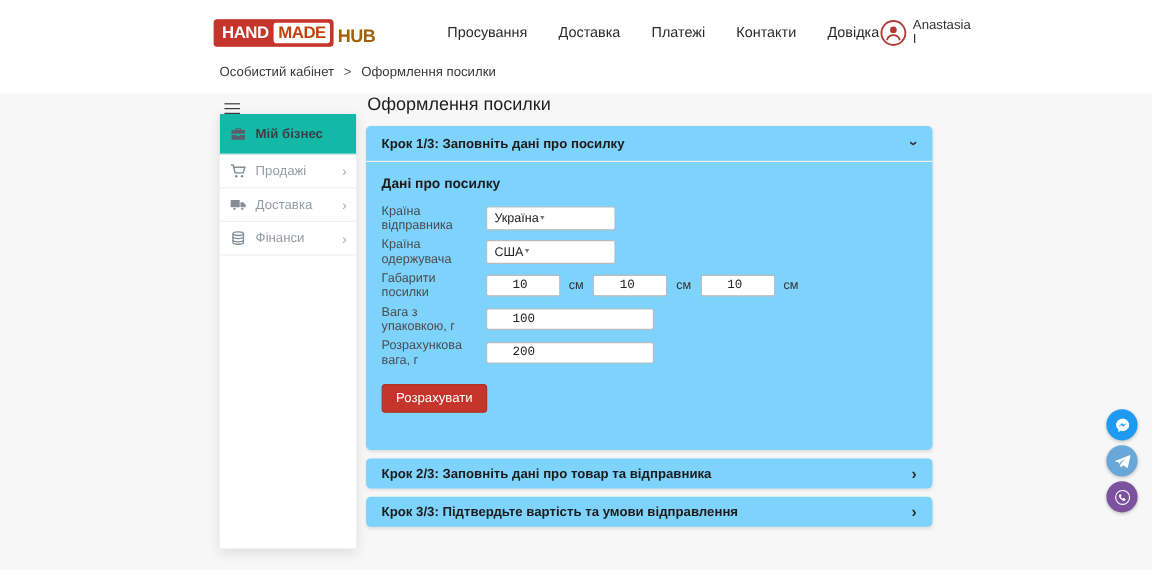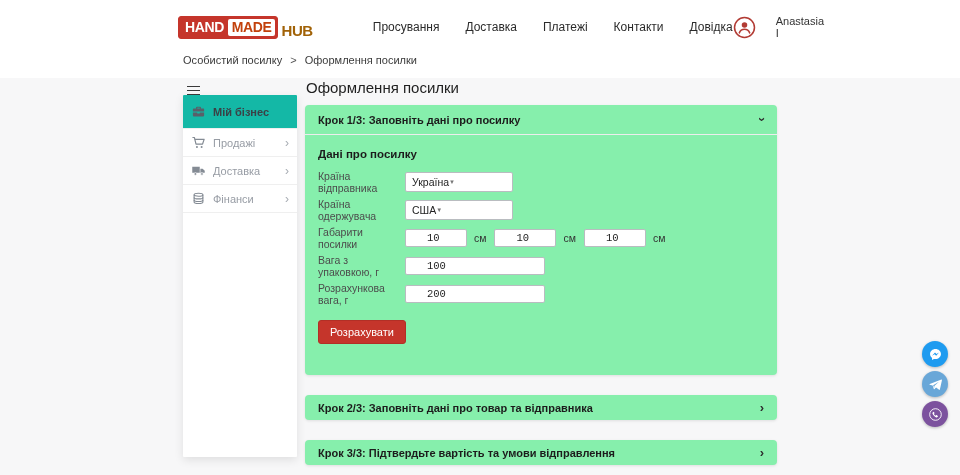--- a/index.html
+++ b/index.html
@@ -8,21 +8,21 @@
 
   
   .topbar{height:54px;display:flex;align-items:center;padding:0 170px 0 178px;background:#fff}
   .logo{display:flex;align-items:flex-end;font-weight:bold;letter-spacing:-.4px;cursor:pointer}
   .logo-badge{display:flex;align-items:stretch;background:#c5352b;border:1px solid #c5352b;border-radius:3px;padding:2px}
   .logo-hand{color:#fff;font-size:14px;line-height:17px;padding:0 4px}
   .logo-made{background:#fff;color:#c2410c;font-size:14px;line-height:17px;padding:0 4px;border-radius:2px}
   .logo-hub{color:#a16207;font-size:15px;margin-left:3px}
   .topnav{display:flex;gap:26px;margin-left:60px}
   .nav-item{font-size:12px;color:#2b2b2b;cursor:pointer;white-space:nowrap}
-  .topbar-user{margin-left:auto;display:flex;align-items:center;gap:20px;cursor:pointer}
+  .topbar-user{margin-left:auto;display:flex;align-items:center;gap:5px;cursor:pointer}
   .avatar{width:23px;height:23px;flex:none}
   .topbar-user .name{font-size:11px;color:#333}
 
   
   .breadcrumb{padding:0 0 11px 183px;font-size:11px;color:#3a3a3a;background:#fff}
   .breadcrumb .sep{margin:0 5px;color:#555}
   .breadcrumb .crumb-link{cursor:pointer}
 
   
   .content{position:absolute;left:0;right:0;top:78px;bottom:0;background:#f7f7f8}
@@ -36,21 +36,21 @@
              border-bottom:1px solid #efefef;font-size:11px;color:#979ca4;cursor:pointer}
   .side-item.active{background:#14b8a6;color:#3b4046;font-weight:bold;height:33px}
   .side-item .icon{width:15px;height:15px;color:#848b94;flex:none;display:flex}
   .side-item.active .icon{color:#596069}
   .side-item .icon svg{width:100%;height:100%}
   .side-item .chev{margin-left:auto;color:#a7acb3;font-size:12px;line-height:1}
 
   
   .main{position:absolute;left:305px;top:1px;width:472px}
   .page-title{font-size:15px;font-weight:500;color:#1f1f1f;margin:0 0 9px 1px}
-  .card{background:#86efac;border-radius:4px;box-shadow:0 1px 3px rgba(0,0,0,.10);margin-bottom:20px}
+  .card{background:#7dd3fc;border-radius:4px;box-shadow:0 1px 3px rgba(0,0,0,.10);margin-bottom:7px}
   .card-head{display:flex;align-items:center;justify-content:space-between;
              padding:8px 13px;font-size:11px;font-weight:bold;color:#1c1c1c;cursor:pointer}
   .card-head .chev{font-size:13px;color:#2e2e2e;font-weight:bold;line-height:1}
   .chev-down{display:inline-block;transform:rotate(90deg)}
   .card-head.slim{padding:6px 13px}
   .card-body{border-top:1px solid #ededed;padding:11px 13px 31px}
   .section-title{font-size:11.5px;font-weight:bold;color:#1c1c1c;margin:2px 0 10px}
   .frow{display:flex;align-items:center;margin-bottom:4px}
   .frow label{width:87px;font-size:10.5px;color:#4c4c4c;flex:none}
   .select{width:94px;height:18px;border:1px solid #b9bcc0;border-radius:2px;background:#fff;
@@ -98,21 +98,21 @@
         <circle cx="12" cy="12" r="10.4" stroke="#b23b34" stroke-width="1.6"></circle>
         <circle cx="12" cy="9.3" r="2.9" fill="#b23b34"></circle>
         <path d="M6.6 17.6c.9-2.4 3-3.7 5.4-3.7s4.5 1.3 5.4 3.7" stroke="#b23b34" stroke-width="1.6" stroke-linecap="round"></path>
       </svg>
     </span>
     <span class="name">Anastasia I</span>
   </div>
 </div>
 
 <div class="breadcrumb">
-  <span class="crumb-link">Особистий посилку</span>
+  <span class="crumb-link">Особистий кабінет</span>
   <span class="sep">&gt;</span>
   <span>Оформлення посилки</span>
 </div>
 
 <div class="content">
 
   <div class="hamburger">
     <span></span>
       <span></span>
       <span></span>

